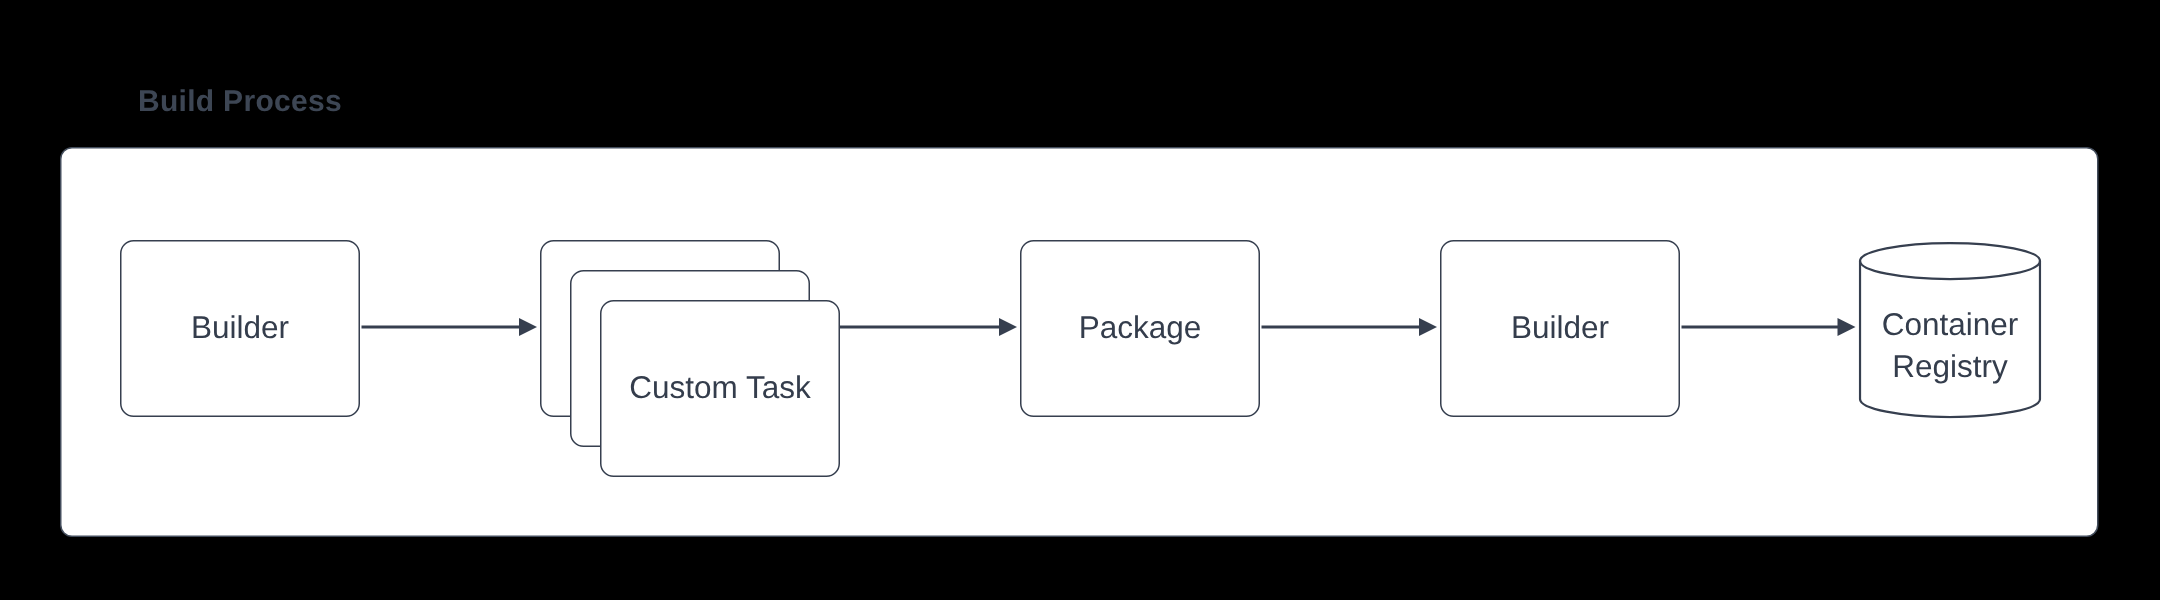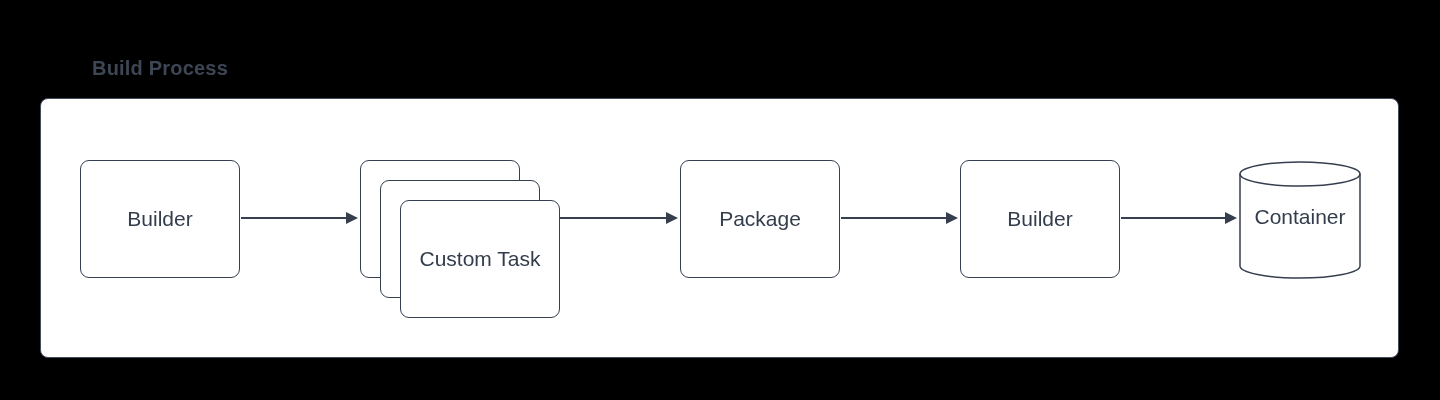--- a/index.html
+++ b/index.html
@@ -142,14 +142,15 @@
   <div class="head"></div>
 </div>
 
 <div class="node-cylinder">
   <svg width="122" height="118" viewBox="0 0 122 118">
     <path d="M1 13 A60 12 0 0 1 121 13 L121 105 A60 12 0 0 1 1 105 Z" fill="#ffffff" stroke="#363f4f" stroke-width="1.5"></path>
     <path d="M1 13 A60 12 0 0 0 121 13" fill="none" stroke="#363f4f" stroke-width="1.5"></path>
   </svg>
   <div class="cylinder-label">
     <div>Container</div>
+    <div>Registry</div>
   </div>
 </div>
 
 </body></html>

